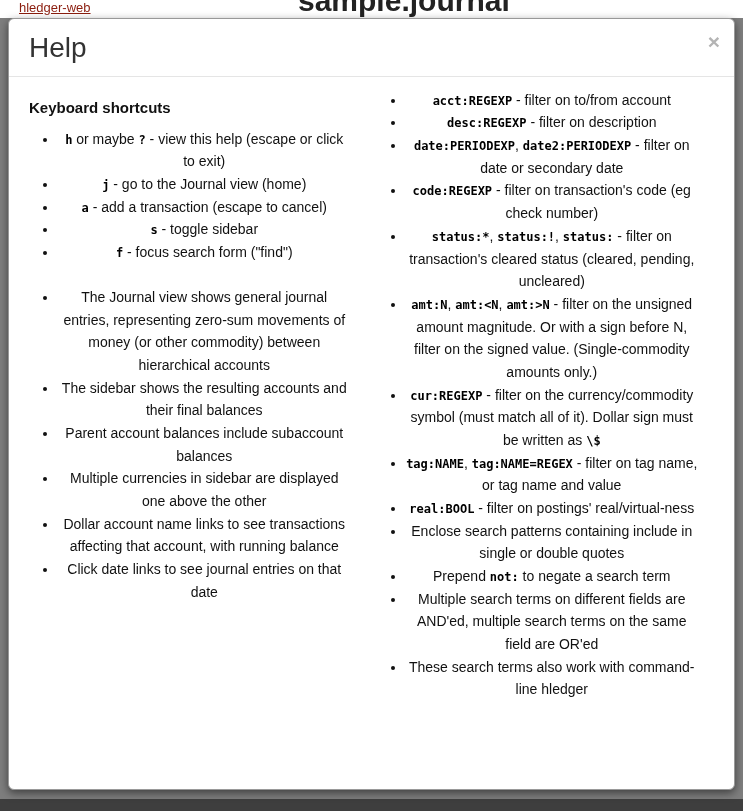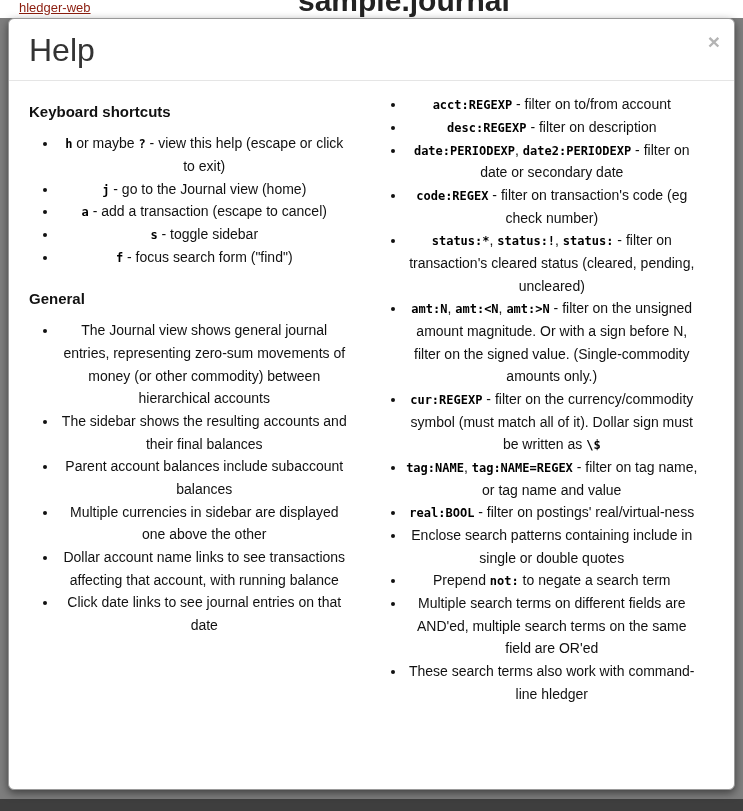--- a/index.html
+++ b/index.html
@@ -48,21 +48,21 @@
     box-shadow: 0 3px 9px rgba(0,0,0,0.5);
     z-index: 10;
     overflow: hidden;
   }
   .modal-header {
     position: relative;
     padding: 14px 20px 12px 20px;
     border-bottom: 1px solid #e5e5e5;
   }
   .modal-title {
-    margin: 0; font-size: 32px; font-weight: normal; color: #333;
+    margin: 0; font-size: 28px; font-weight: normal; color: #333;
     line-height: 1.1;
   }
   .close-btn {
     position: absolute; right: 14px; top: 12px;
     background: transparent; border: 0; padding: 0;
     font-size: 21px; font-weight: bold; color: #b4b4b4;
     line-height: 1; cursor: pointer;
     font-family: "Liberation Sans", sans-serif;
   }
   .modal-body {
@@ -105,36 +105,35 @@
   <div class="modal-body">
     <div class="col" id="col-left">
         <h3>Keyboard shortcuts</h3>
         <ul>
           <li><code>h</code> or maybe <code>?</code> - view this help (escape or click to exit)</li>
           <li><code>j</code> - go to the Journal view (home)</li>
           <li><code>a</code> - add a transaction (escape to cancel)</li>
           <li><code>s</code> - toggle sidebar</li>
           <li><code>f</code> - focus search form ("find")</li>
         </ul>
-        <h3>General</h3>
         <ul>
           <li>The Journal view shows general journal entries, representing zero-sum movements of money (or other commodity) between hierarchical accounts</li>
           <li>The sidebar shows the resulting accounts and their final balances</li>
           <li>Parent account balances include subaccount balances</li>
           <li>Multiple currencies in sidebar are displayed one above the other</li>
           <li>Dollar account name links to see transactions affecting that account, with running balance</li>
           <li>Click date links to see journal entries on that date</li>
         </ul>
       </div>
     <div class="col" id="col-right">
         <ul>
           <li><code>acct:REGEXP</code> - filter on to/from account</li>
           <li><code>desc:REGEXP</code> - filter on description</li>
           <li><code>date:PERIODEXP</code>, <code>date2:PERIODEXP</code> - filter on date or secondary date</li>
-          <li><code>code:REGEX</code> - filter on transaction's code (eg check number)</li>
+          <li><code>code:REGEXP</code> - filter on transaction's code (eg check number)</li>
           <li><code>status:*</code>, <code>status:!</code>, <code>status:</code> - filter on transaction's cleared status (cleared, pending, uncleared)</li>
           <li><code>amt:N</code>, <code>amt:&lt;N</code>, <code>amt:&gt;N</code> - filter on the unsigned amount magnitude. Or with a sign before N, filter on the signed value. (Single-commodity amounts only.)</li>
           <li><code>cur:REGEXP</code> - filter on the currency/commodity symbol (must match all of it). Dollar sign must be written as <code>\$</code></li>
           <li><code>tag:NAME</code>, <code>tag:NAME=REGEX</code> - filter on tag name, or tag name and value</li>
           <li><code>real:BOOL</code> - filter on postings' real/virtual-ness</li>
           <li>Enclose search patterns containing include in single or double quotes</li>
           <li>Prepend <code>not:</code> to negate a search term</li>
           <li>Multiple search terms on different fields are AND'ed, multiple search terms on the same field are OR'ed</li>
           <li>These search terms also work with command-line hledger</li>
         </ul>

